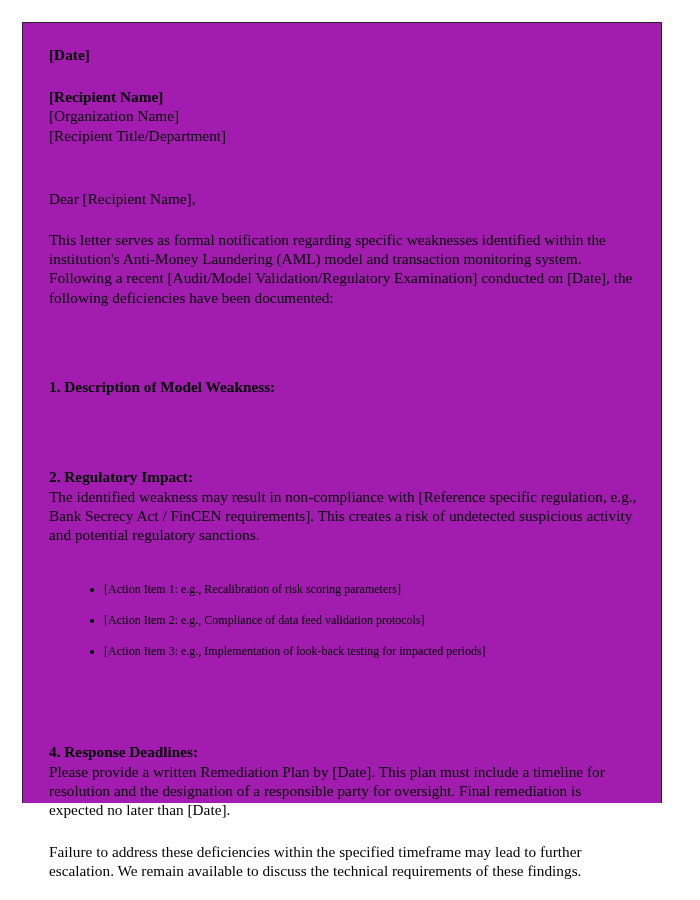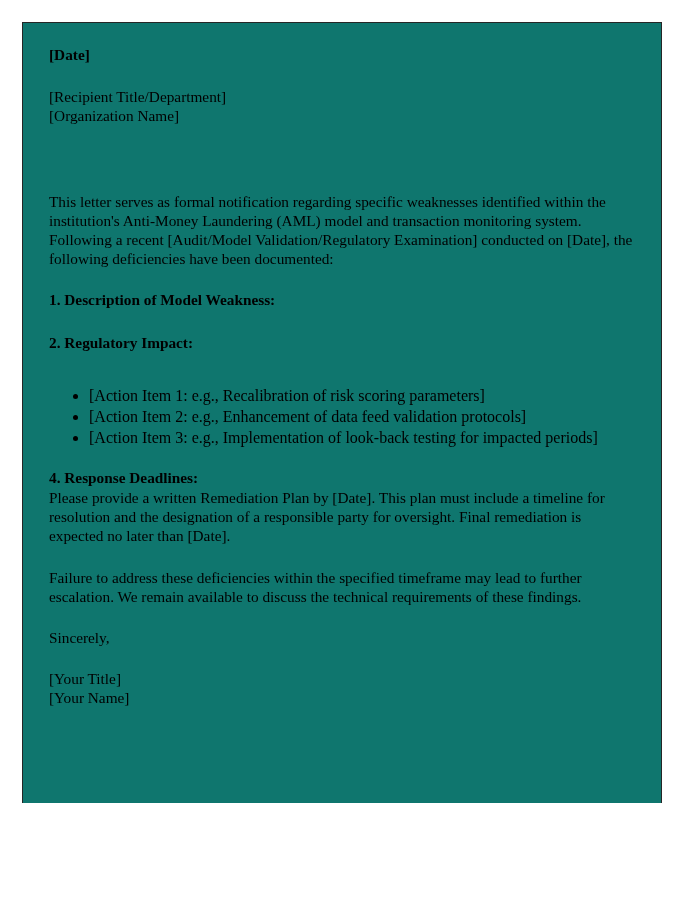--- a/index.html
+++ b/index.html
@@ -21,108 +21,111 @@
     position: absolute;
     left: 22px;
     top: 22px;
     width: 640px;
     height: 781px;
     border-left: 1px solid #262626;
     border-top: 1px solid #262626;
     border-right: 1px solid #262626;
     border-bottom: none;
     box-sizing: border-box;
-    background: #0f766e;
+    background: #a21caf;
     padding-left: 24px;
   }
 
   #letter-body {
     position: absolute;
     left: 26px;
     top: 22px;
     width: 588px;
   }
 
   .blk {
     font-size: 15.3px;
     line-height: 1.255;
     text-align: left;
   }
 
   .bold {
     font-weight: bold;
   }
   .sp-after-date { margin-bottom: 23px; }
-  .sp-heading    { margin-bottom: 1px; }
+  .sp-heading    { margin-bottom: 1px; margin-top: 48px; }
 
   .section-heading {
     font-weight: bold;
     font-size: 15.3px;
     line-height: 1.255;
   }
 
   ul.actions {
     margin: 11px 0 0 0;
     padding-left: 40px;
     list-style-type: disc;
   }
   ul.actions li {
-    font-size: 16px;
+    font-size: 12px;
     line-height: 1.255;
-    margin: 0;
+    margin: 15px;
     padding: 0 0 1px 0;
   }
 
   .addr-line {
     font-size: 15.3px;
     line-height: 1.255;
   }
 </style>
 </head>
 <body>
 
 <div id="page-frame">
 
   <div id="letter-body">
 
     <div class="blk bold sp-after-date">[Date]</div>
 
     <div>
+      <div class="addr-line bold">[Recipient Name]</div>
+      <div class="addr-line">[Organization Name]</div>
       <div class="addr-line">[Recipient Title/Department]</div>
-      <div class="addr-line">[Organization Name]</div>
     </div>
 
     <div style="height:22px"></div>
 
 
     <div style="height:22px"></div>
 
+    <div class="blk">Dear [Recipient Name],</div>
 
     <div style="height:22px"></div>
 
     <div class="blk">This letter serves as formal notification regarding specific weaknesses identified within the institution's Anti-Money Laundering (AML) model and transaction monitoring system. Following a recent [Audit/Model Validation/Regulatory Examination] conducted on [Date], the following deficiencies have been documented:</div>
 
     <div style="height:22px"></div>
 
     <div>
       <div class="section-heading sp-heading">1. Description of Model Weakness:</div>
     </div>
 
     <div style="height:22px"></div>
 
     <div>
       <div class="section-heading sp-heading">2. Regulatory Impact:</div>
+      <div class="blk">The identified weakness may result in non-compliance with [Reference specific regulation, e.g., Bank Secrecy Act / FinCEN requirements]. This creates a risk of undetected suspicious activity and potential regulatory sanctions.</div>
     </div>
 
     <div style="height:22px"></div>
 
     <div>
       <ul class="actions">
         <li>[Action Item 1: e.g., Recalibration of risk scoring parameters]</li>
-        <li>[Action Item 2: e.g., Enhancement of data feed validation protocols]</li>
+        <li>[Action Item 2: e.g., Compliance of data feed validation protocols]</li>
         <li>[Action Item 3: e.g., Implementation of look-back testing for impacted periods]</li>
       </ul>
     </div>
 
     <div style="height:19px"></div>
 
     <div>
       <div class="section-heading sp-heading">4. Response Deadlines:</div>
       <div class="blk">Please provide a written Remediation Plan by [Date]. This plan must include a timeline for resolution and the designation of a responsible party for oversight. Final remediation is expected no later than [Date].</div>
     </div>

